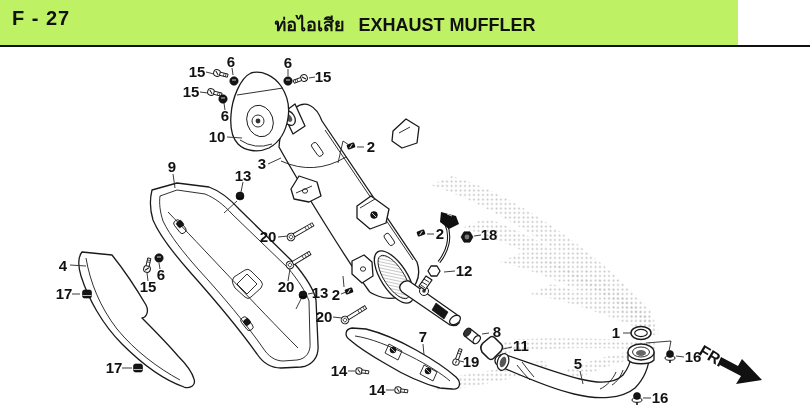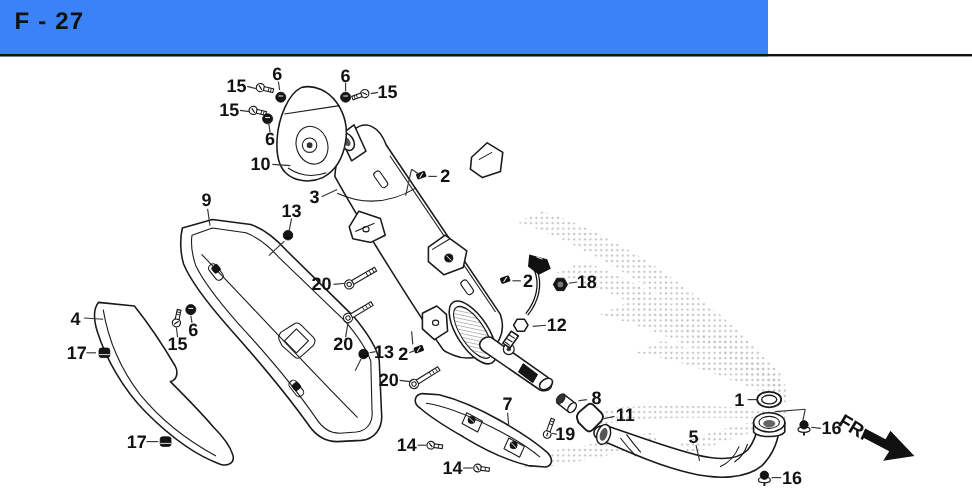--- a/index.html
+++ b/index.html
@@ -1,34 +1,37 @@
 <!DOCTYPE html>
 <html><head>
 <meta charset="utf-8">
 <style>
   html,body{margin:0;padding:0;background:#ffffff;}
   body{width:810px;height:420px;position:relative;overflow:hidden;
        font-family:"Liberation Sans","DejaVu Sans",sans-serif;color:#111;}
-  .hdr{position:absolute;top:0;left:0;width:640px;height:47px;background:#3b82f6;}
+  .hdr{position:absolute;top:0;left:0;width:738px;height:47px;background:#bef264;}
   .hdr-rule{position:absolute;top:45px;left:0;width:810px;height:2px;background:#111;}
   .page-code{position:absolute;top:7px;left:12px;font-size:20px;font-weight:600;letter-spacing:1px;}
   .title{position:absolute;top:10px;left:0;width:810px;text-align:center;font-size:18px;font-weight:600;}
   .title .thai{margin-right:14px;}
   svg#diagram-svg{position:absolute;top:0;left:0;}
   .callout{font-size:15px;font-weight:600;fill:#111;}
   .outline{fill:#fff;stroke:#1a1a1a;stroke-width:1.3;stroke-linejoin:round;}
   .thin{fill:none;stroke:#1a1a1a;stroke-width:0.9;stroke-linejoin:round;}
   .dark{fill:#151515;stroke:#000;stroke-width:0.6;}
   .leader{stroke:#333;stroke-width:0.95;}
 </style>
 </head>
 <body>
 
 <div class="hdr">
   <div class="page-code">F - 27</div>
+  <div class="title">
+    <span class="thai">ท่อไอเสีย</span><span>EXHAUST MUFFLER</span>
+  </div>
   <div class="hdr-rule"></div>
 </div>
 
 <svg id="diagram-svg" width="810" height="420" viewBox="0 0 810 420">
   <defs>
     <pattern id="dots" width="4.5" height="4.5" patternUnits="userSpaceOnUse">
       <circle cx="1.5" cy="1.5" r="1" fill="#c0c0c0"></circle>
     </pattern>
     <pattern id="hatch" width="3" height="3" patternUnits="userSpaceOnUse" patternTransform="rotate(45)">
       <line x1="0" y1="0" x2="0" y2="3" stroke="#555" stroke-width="0.65"></line>

